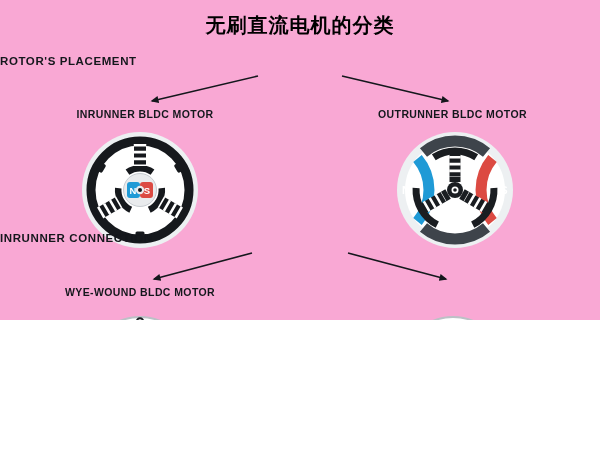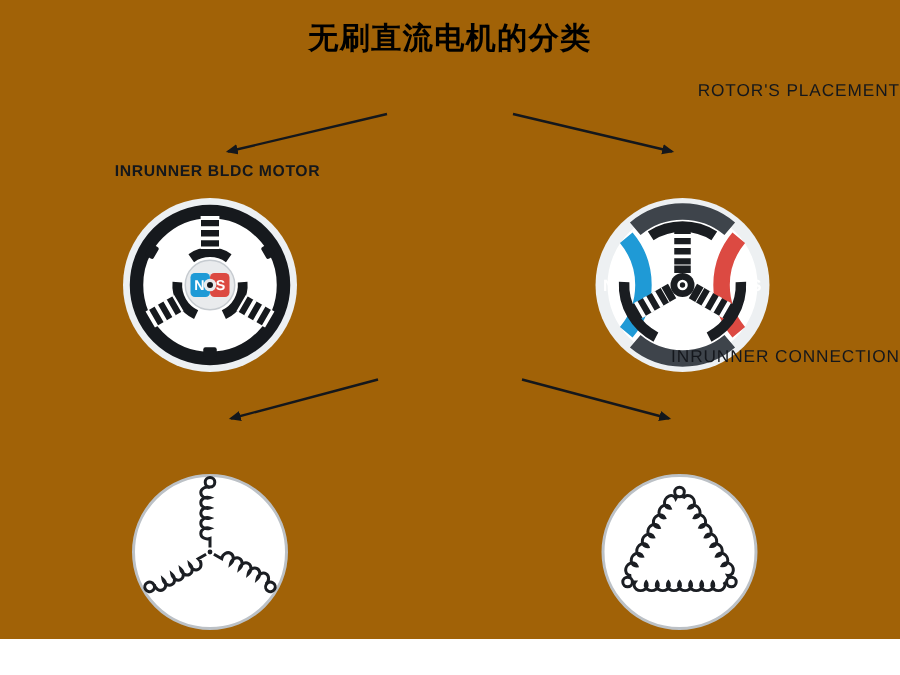--- a/index.html
+++ b/index.html
@@ -1,20 +1,20 @@
 <!DOCTYPE html>
 <html><head>
 <meta charset="utf-8">
 <style>
   html,body{margin:0;padding:0;background:#fff;}
-  .canvas{position:relative;width:600px;height:426px;background:#a16207;overflow:hidden;
+  .canvas{position:relative;width:600px;height:320px;background:#f9a8d4;overflow:hidden;
           font-family:"Liberation Sans",sans-serif;}
   .title{position:absolute;top:12px;left:0;width:100%;text-align:center;margin:0;
          font-size:20px;font-weight:bold;color:#000;letter-spacing:1px;}
-  .heading{position:absolute;text-align:right;font-weight:normal;font-size:11.5px;
+  .heading{position:absolute;text-align:left;font-weight:bold;font-size:11.5px;
            color:#14171c;letter-spacing:.6px;width:100%;left:0;}
   .lbl{position:absolute;text-align:center;font-weight:bold;font-size:10.5px;
        color:#14171c;letter-spacing:.4px;}
   .fig{position:absolute;}
   .arrows{position:absolute;left:0;top:0;pointer-events:none;}
   .mag{fill:#fff;font-weight:bold;font-size:9.5px;text-anchor:middle;
        font-family:"Liberation Sans",sans-serif;}
   .mag-big{fill:#fff;font-weight:bold;font-size:11px;text-anchor:middle;
        font-family:"Liberation Sans",sans-serif;}
 </style>
@@ -33,20 +33,21 @@
         <path d="M0,0 L8,3.5 L0,7 Z" fill="#14171c"></path>
       </marker>
     </defs>
     <line x1="258" y1="76" x2="152" y2="101" stroke="#14171c" stroke-width="1.6" marker-end="url(#ah)"></line>
     <line x1="342" y1="76" x2="448" y2="101" stroke="#14171c" stroke-width="1.6" marker-end="url(#ah)"></line>
     <line x1="252" y1="253" x2="154" y2="279" stroke="#14171c" stroke-width="1.6" marker-end="url(#ah)"></line>
     <line x1="348" y1="253" x2="446" y2="279" stroke="#14171c" stroke-width="1.6" marker-end="url(#ah)"></line>
   </svg>
 
   <div class="lbl" style="left:20px;top:108px;width:250px;">INRUNNER BLDC MOTOR</div>
+  <div class="lbl" style="left:330px;top:108px;width:245px;">OUTRUNNER BLDC MOTOR</div>
 
   <svg class="fig" style="left:78px;top:128px;" width="124" height="124" viewBox="-62 -62 124 124">
     <circle r="58" fill="#edf0f2"></circle>
     <circle r="49" fill="#ffffff" stroke="#16191d" stroke-width="9"></circle>
     <g>
       <g transform="rotate(0)">
         <rect x="-6" y="-49" width="12" height="27" fill="#16191d"></rect>
         <path d="M -12.5 -17.9 A 21.8 21.8 0 0 1 12.5 -17.9" stroke="#16191d" stroke-width="6.5" fill="none"></path>
         <line x1="0" y1="-46" x2="0" y2="-24" stroke="#fff" stroke-width="12.5" stroke-dasharray="2.6 4.2"></line>
       </g>
@@ -109,20 +110,21 @@
         <line x1="0" y1="-34" x2="0" y2="-13" stroke="#fff" stroke-width="11.5" stroke-dasharray="2.6 4.2"></line>
       </g>
     </g>
     <circle r="8" fill="#1a1d21"></circle>
     <circle r="3.5" fill="#ffffff"></circle>
     <circle r="1.8" fill="#1a1d21"></circle>
   </svg>
 
   <div class="heading" style="top:232px;">INRUNNER CONNECTION</div>
 
+  <div class="lbl" style="left:15px;top:286px;width:250px;">WYE-WOUND BLDC MOTOR</div>
 
   <svg class="fig" style="left:85px;top:313px;" width="110" height="110" viewBox="-55 -55 110 110">
     <circle r="51" fill="#ffffff" stroke="#bcc1c6" stroke-width="2"></circle>
     <g stroke="#1b1e23" stroke-width="2" fill="none">
       <g transform="rotate(0)">
         <path d="M 0 -3 L 0 -9 a 4.4 3.7 0 1 1 0 -6.8 a 4.4 3.7 0 1 1 0 -6.8 a 4.4 3.7 0 1 1 0 -6.8 a 4.4 3.7 0 1 1 0 -6.8 a 4.4 3.7 0 1 1 0 -6.8"></path>
         <circle cx="0" cy="-46.5" r="3.2" fill="#fff"></circle>
       </g>
       <g transform="rotate(120)">
         <path d="M 0 -3 L 0 -9 a 4.4 3.7 0 1 1 0 -6.8 a 4.4 3.7 0 1 1 0 -6.8 a 4.4 3.7 0 1 1 0 -6.8 a 4.4 3.7 0 1 1 0 -6.8 a 4.4 3.7 0 1 1 0 -6.8"></path>

